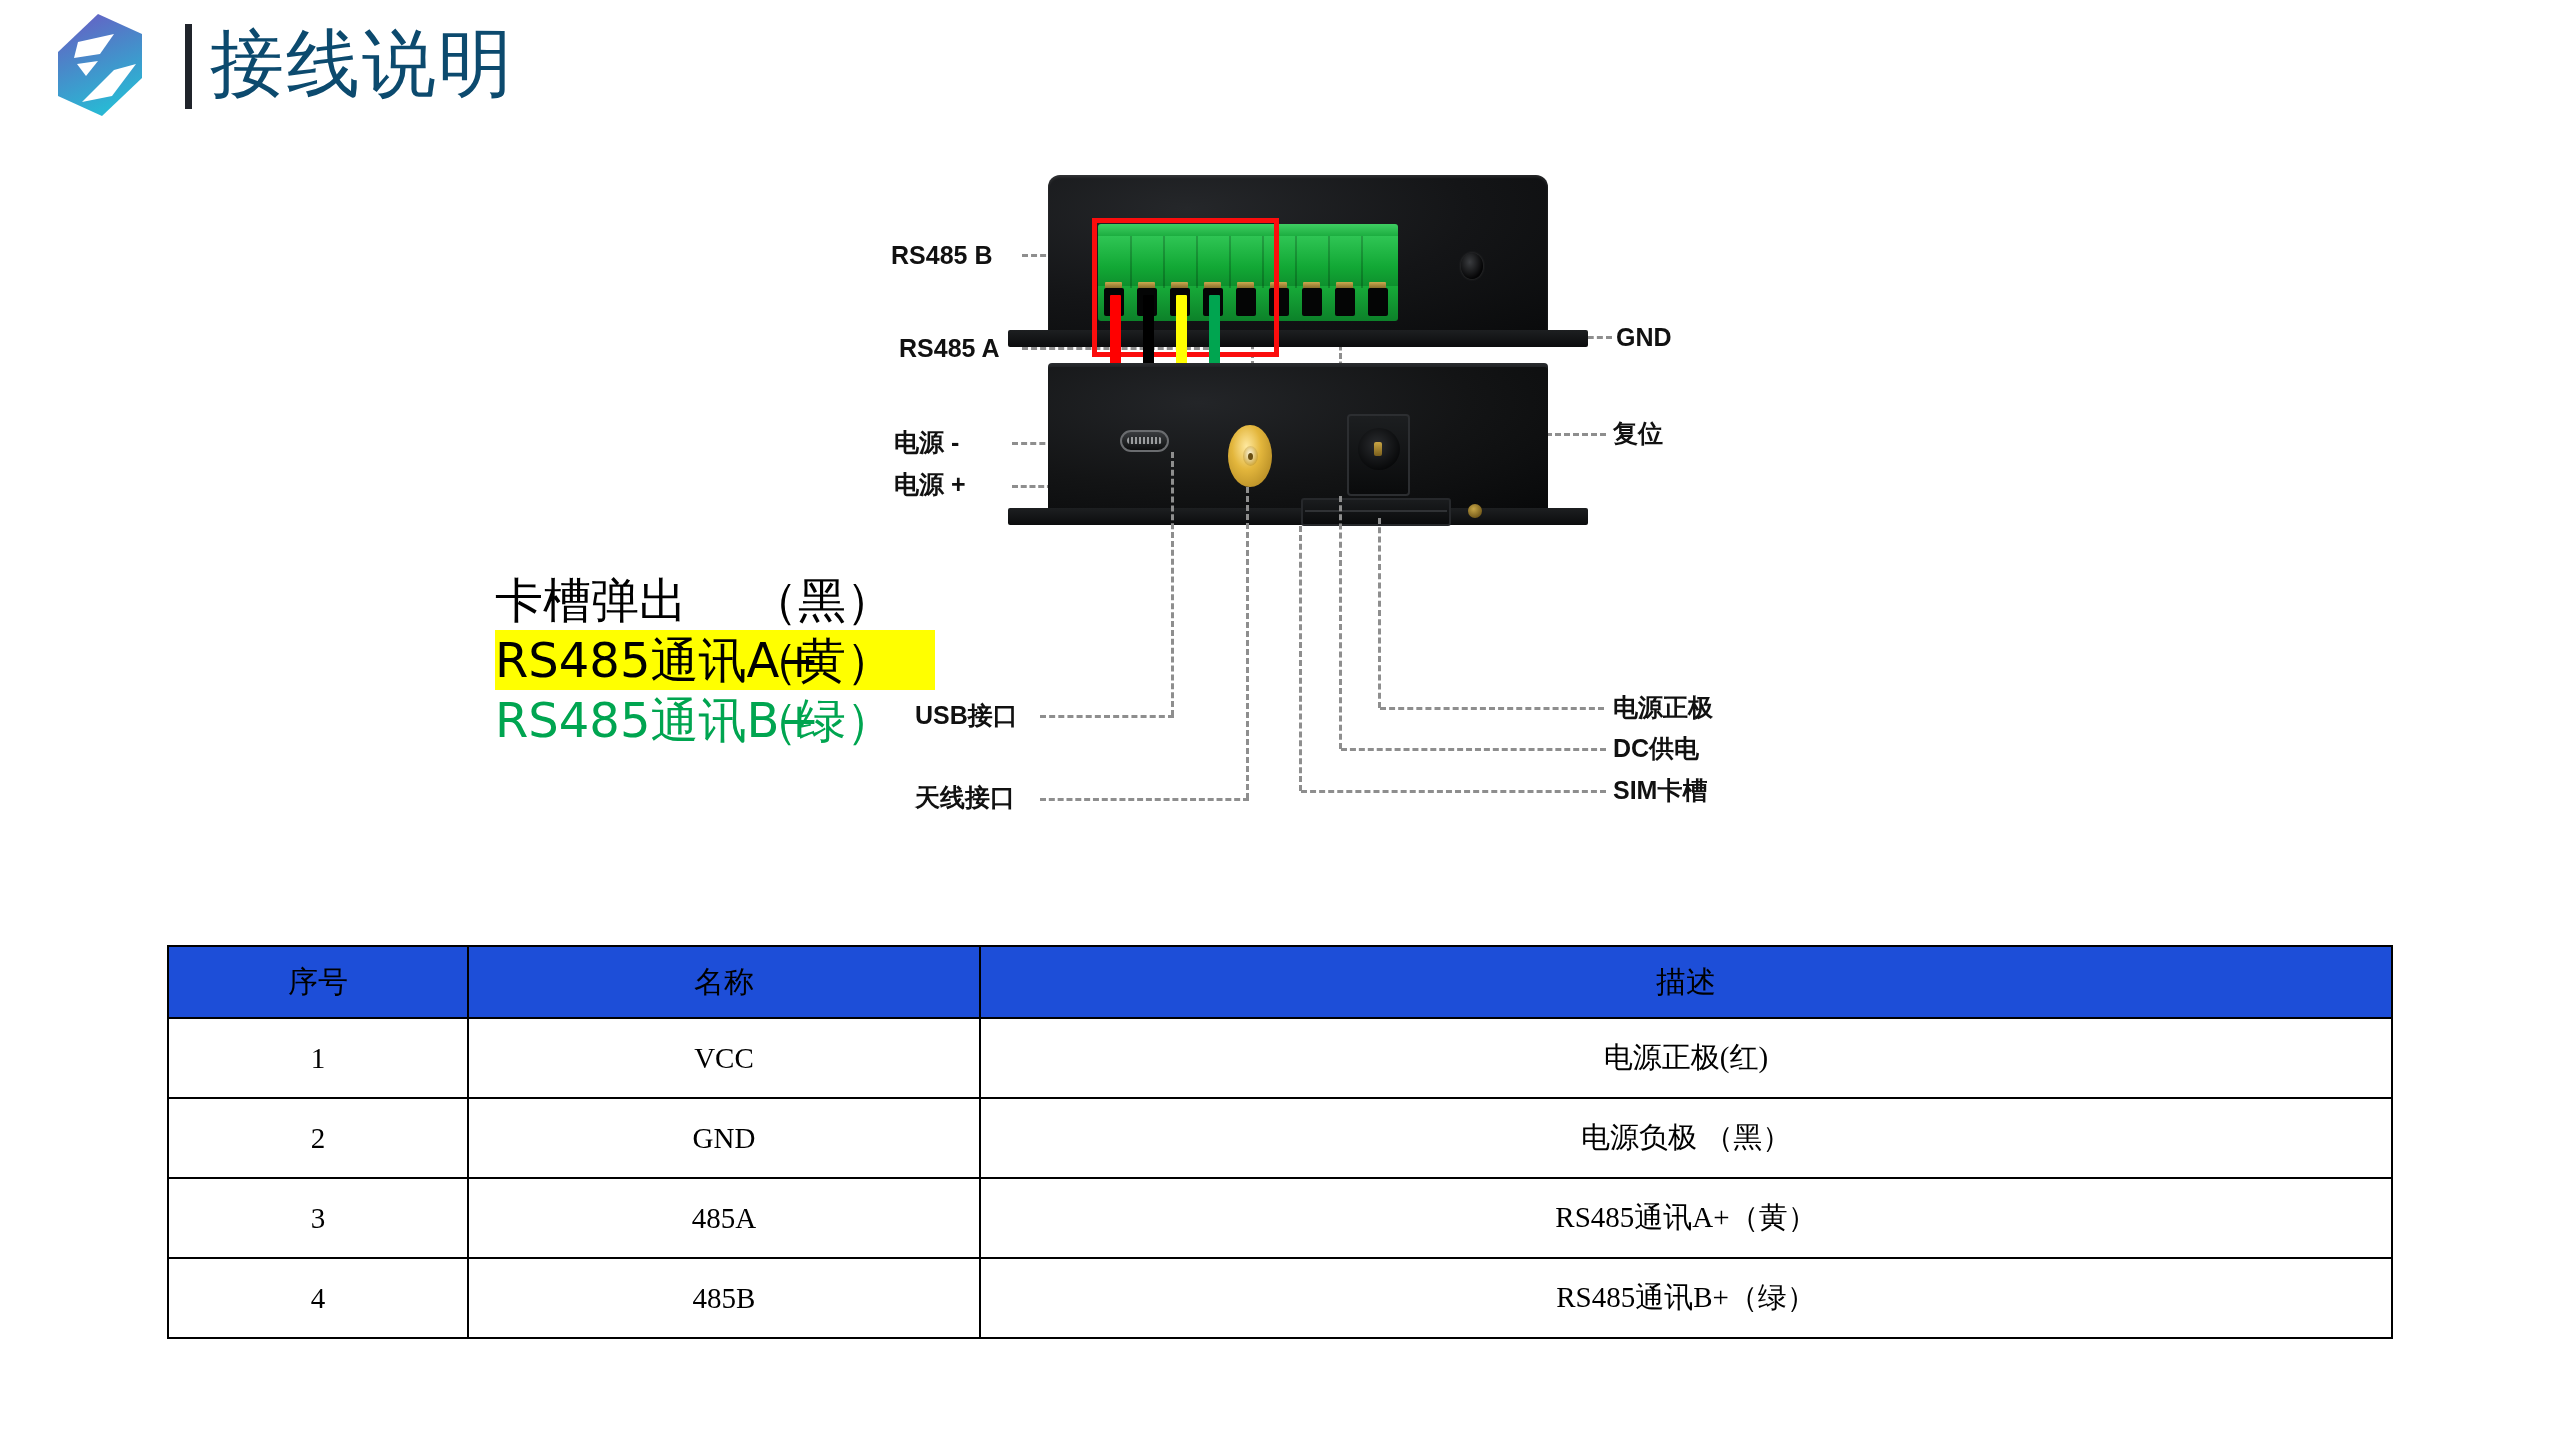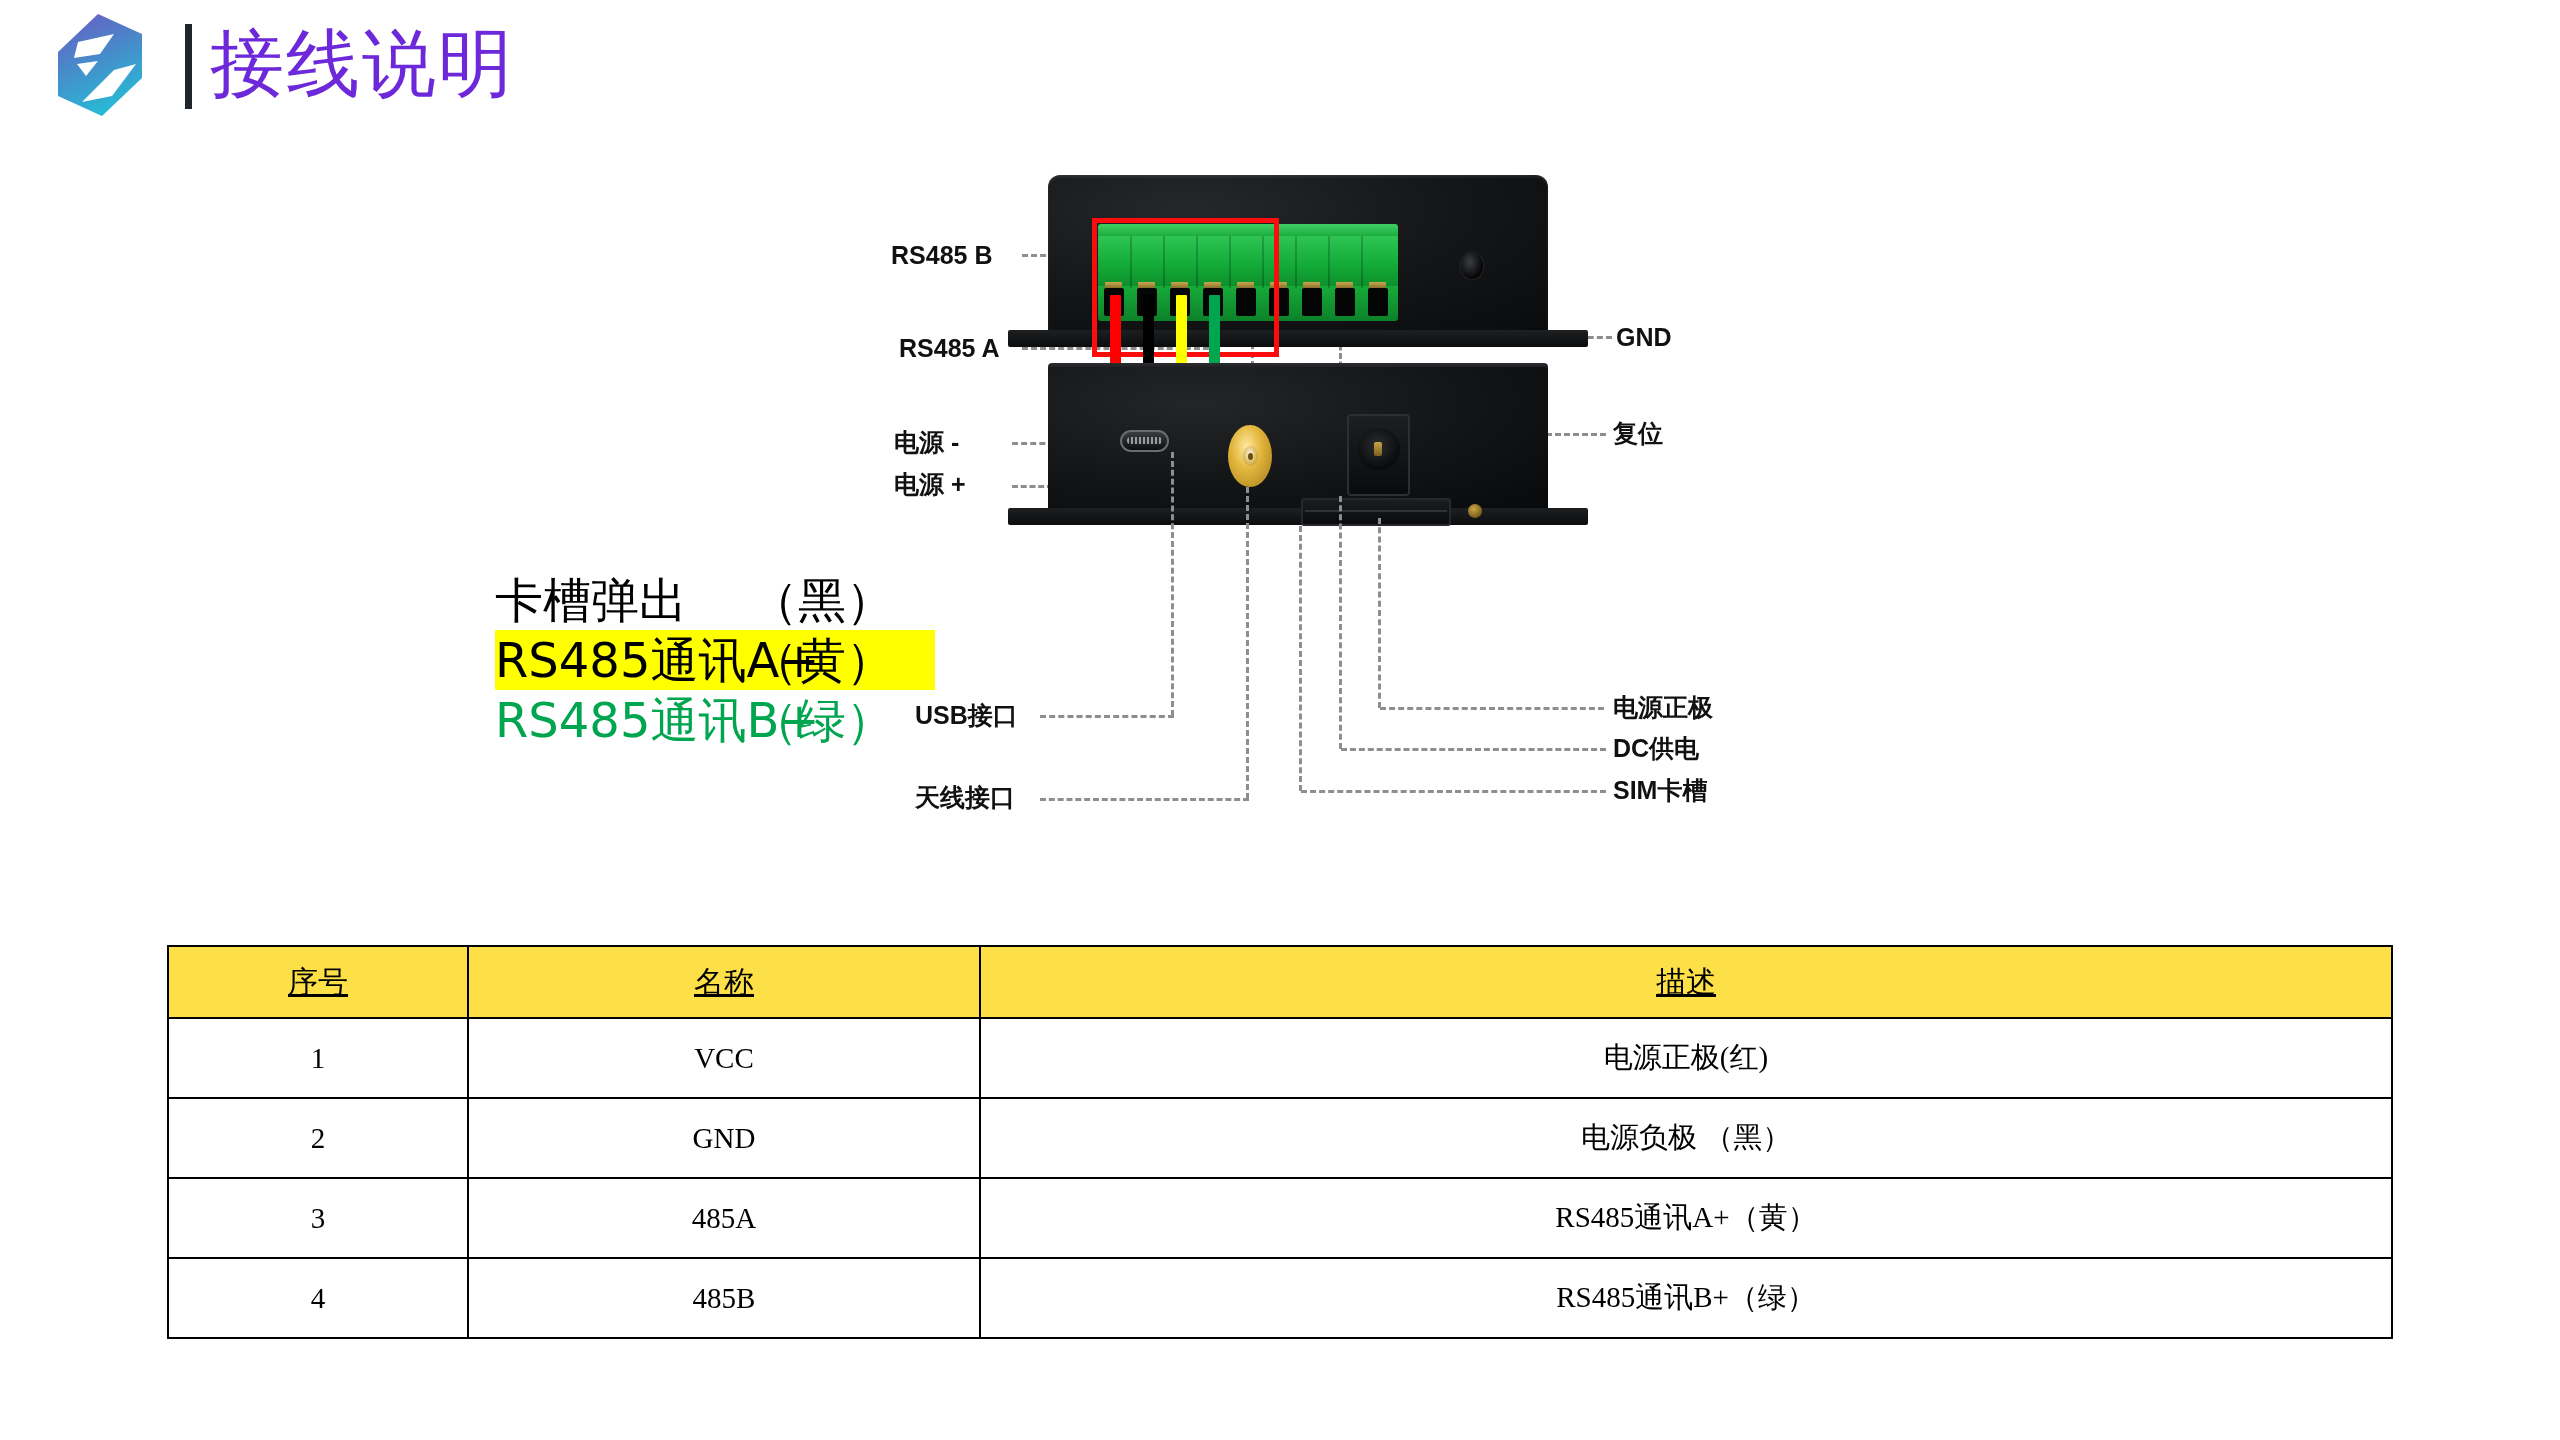--- a/index.html
+++ b/index.html
@@ -12,21 +12,21 @@
   
   #header{position:absolute;left:0;top:0;width:2560px;height:140px;}
   #logo-mark{position:absolute;left:52px;top:12px;width:96px;height:106px;}
   #title-divider{
     position:absolute;left:185px;top:24px;width:7px;height:85px;
     background:#20242b;
   }
   #page-title{
     position:absolute;left:210px;top:13px;
     font-size:74px;line-height:100px;letter-spacing:2px;
-    color:#6d28d9;white-space:nowrap;
+    color:#0c4a6e;white-space:nowrap;
     font-family:"DejaVu Sans","Liberation Sans",sans-serif;
   }
 
   
   #diagram{position:absolute;left:0;top:140px;width:2560px;height:790px;}
 
   .lead-label{
     position:absolute;white-space:nowrap;color:#111111;
     font-weight:700;font-size:25px;line-height:25px;
     font-family:Liberation Sans, sans-serif;
@@ -180,21 +180,21 @@
   
   #wiring-table{
     position:absolute;left:167px;top:945px;
     border-collapse:collapse;width:2226px;
     font-family:"Liberation Serif","DejaVu Serif",serif;
   }
   #wiring-table th,#wiring-table td{
     border:2px solid #000000;text-align:center;color:#000000;
   }
   #wiring-table th{
-    background:#fde047;font-weight:400;font-size:30px;height:68px;text-decoration:underline;
+    background:#1d4ed8;font-weight:400;font-size:30px;height:68px;
   }
   #wiring-table td{font-size:29px;height:76px;}
   #wiring-table col.c-no{width:300px;}
   #wiring-table col.c-name{width:512px;}
 </style>
 </head>
 <body>
 
 <div id="header">
 

